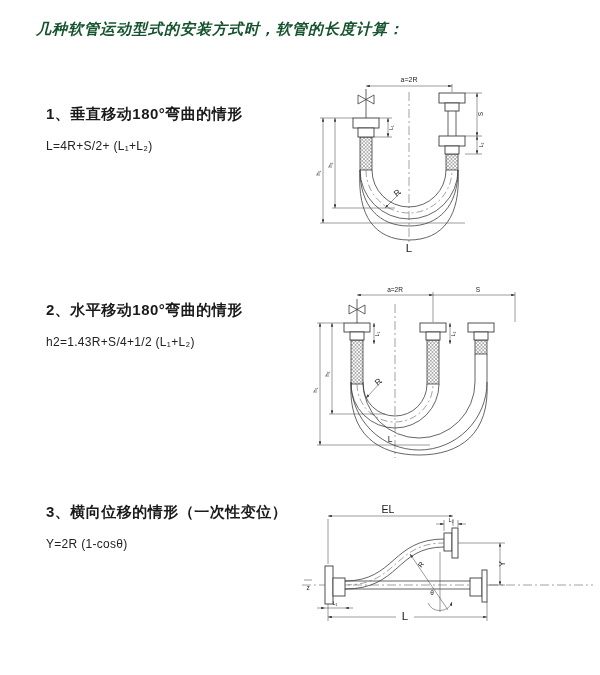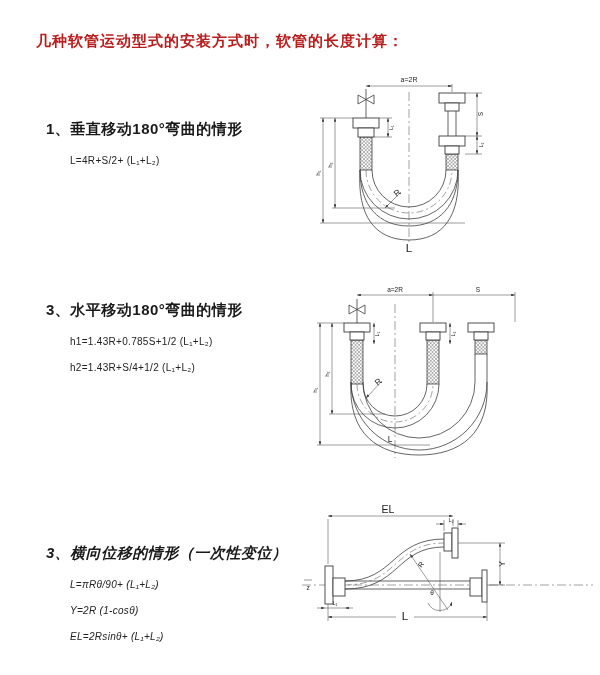--- a/index.html
+++ b/index.html
@@ -3,27 +3,27 @@
 <meta charset="utf-8">
 <style>
   html,body{margin:0;padding:0;}
   body{
     width:600px;height:675px;position:relative;overflow:hidden;
     background:#ffffff;
     font-family:"Liberation Sans","DejaVu Sans",sans-serif;
     color:#222;
   }
   .title{
-    position:absolute;left:36px;top:32px;
-    font-size:15px;font-weight:700;color:#b91c1c;letter-spacing:1px;
+    position:absolute;left:36px;top:20px;
+    font-size:15px;font-weight:700;color:#14532d;letter-spacing:1px;font-style:italic;
   }
   .sec{position:absolute;left:46px;width:275px;}
   .sec .hd{font-size:15px;font-weight:700;color:#1a1a1a;margin:0 0 9px 0;letter-spacing:.5px;}
-  .sec .frm{margin-left:24px;font-size:10px;line-height:26px;color:#222;letter-spacing:.3px;}
-  #sec1{top:120px;} #sec2{top:301px;} #sec3{top:544px;font-style:italic;}
+  .sec .frm{font-size:12px;line-height:26px;color:#222;letter-spacing:.3px;}
+  #sec1{top:105px;} #sec2{top:301px;} #sec3{top:503px;}
   .dia{position:absolute;}
   #dia1{left:315px;top:68px;} #dia2{left:310px;top:282px;} #dia3{left:300px;top:502px;}
   svg .ln{stroke:#3d3d3d;stroke-width:.8;fill:none;}
   svg .thin{stroke:#4a4a4a;stroke-width:.55;fill:none;}
   svg .cl{stroke:#555;stroke-width:.55;fill:none;stroke-dasharray:9 3 2 3;}
   svg .hcl{stroke:#555;stroke-width:.55;fill:none;stroke-dasharray:7 3 2 3;}
   svg .fl{fill:#fff;stroke:#3d3d3d;stroke-width:.9;}
   svg .hose{stroke:#3d3d3d;stroke-width:.8;}
   svg text{font-family:"Liberation Sans","DejaVu Sans",sans-serif;fill:#222;}
   svg .t5{font-size:5.5px;} svg .t6{font-size:6.5px;} svg .t7{font-size:7px;}
@@ -33,30 +33,27 @@
 <body>
 
 <div class="title">几种软管运动型式的安装方式时，软管的长度计算：</div>
 
 <div class="sec" id="sec1">
   <div class="hd">1、垂直移动180°弯曲的情形</div>
   <div class="frm">L=4R+S/2+ (L₁+L₂)</div>
 </div>
 
 <div class="sec" id="sec2">
-  <div class="hd">3、水平移动180°弯曲的情形</div>
-  <div class="frm">h1=1.43R+0.785S+1/2 (L₁+L₂)</div>
+  <div class="hd">2、水平移动180°弯曲的情形</div>
   <div class="frm">h2=1.43R+S/4+1/2 (L₁+L₂)</div>
 </div>
 
 <div class="sec" id="sec3">
   <div class="hd">3、横向位移的情形（一次性变位）</div>
-  <div class="frm">L=πRθ/90+ (L₁+L₂)</div>
   <div class="frm">Y=2R (1-cosθ)</div>
-  <div class="frm">EL=2Rsinθ+ (L₁+L₂)</div>
 </div>
 
 <svg class="dia" id="dia1" width="275" height="190" viewBox="0 0 275 190">
   <defs>
     <marker id="ah1" markerWidth="8" markerHeight="5" refX="7" refY="2.5" orient="auto-start-reverse">
       <path d="M0,0 L7,2.5 L0,5 Z" fill="#3d3d3d"></path>
     </marker>
     <pattern id="hx1" width="3.5" height="3.5" patternUnits="userSpaceOnUse">
       <path d="M0,0 L3.5,3.5 M3.5,0 L0,3.5" stroke="#6a6a6a" stroke-width="0.5"></path>
     </pattern>

